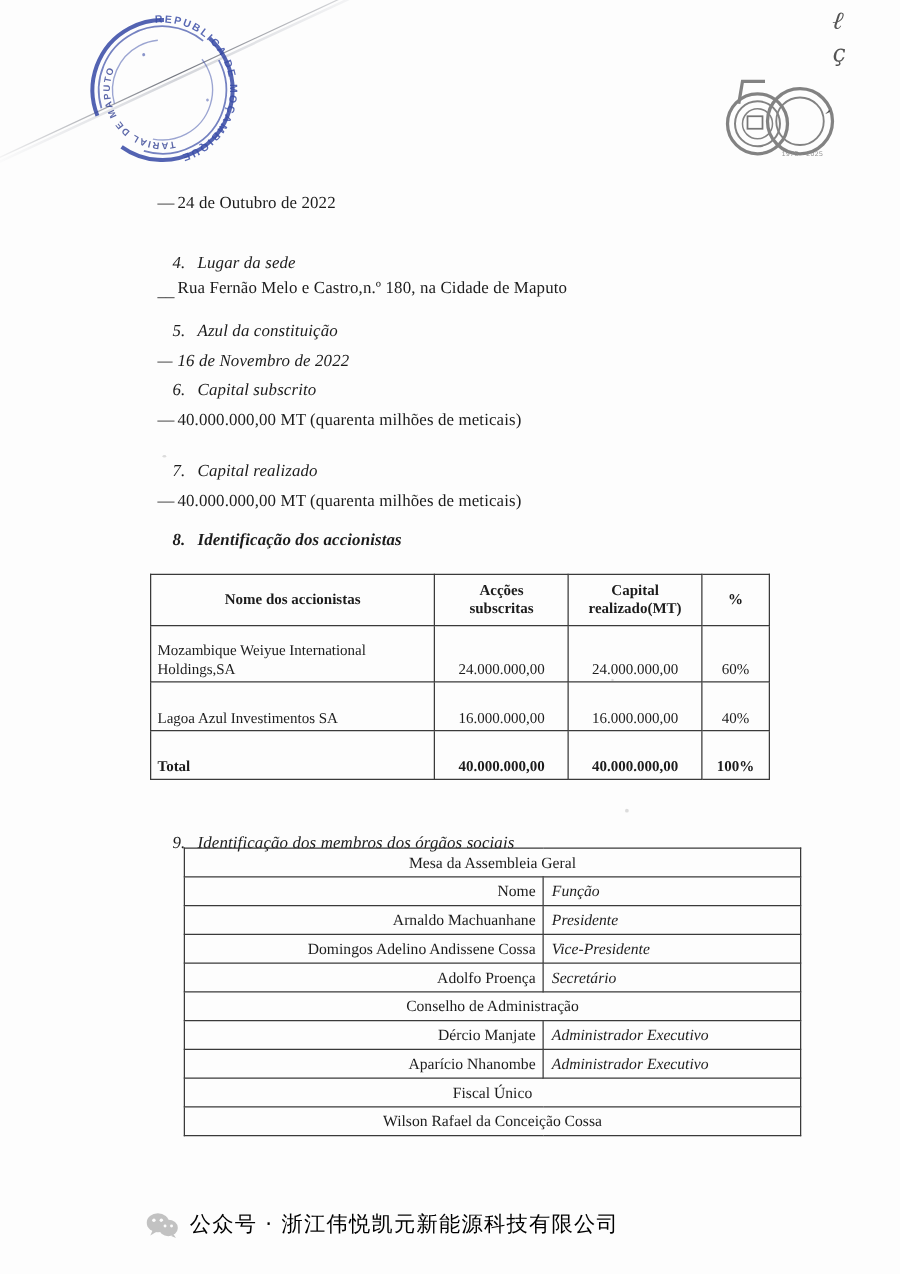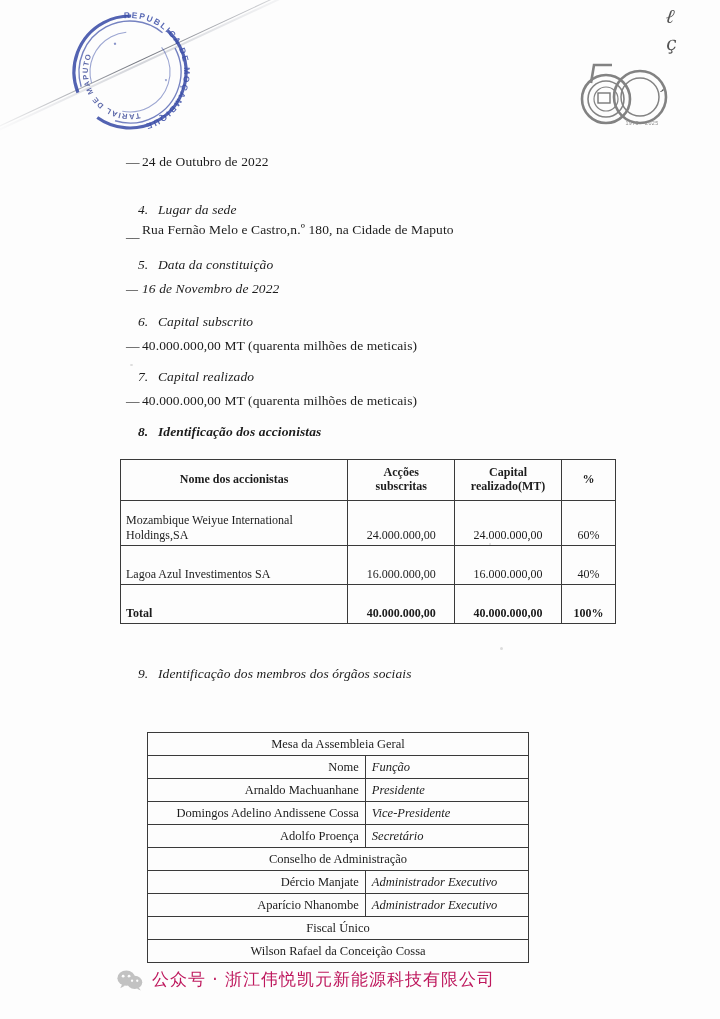--- a/index.html
+++ b/index.html
@@ -128,22 +128,22 @@
   .sh-cap  { width: 100px; text-align: center; }
   .sh-pct  { width: 46px;  text-align: center; }
   .sh-table tbody td { height: 34px; }
   .sh-table tbody tr.tall td { height: 40px; }
   .row-total td { font-weight: bold; }
 
   
   .gov-table {
     position: absolute;
     left: 147px;
-    top: 732px;
-    width: 382px;
+    top: 678px;
+    width: 494px;
     border-collapse: collapse;
     font-size: 12.5px;
   }
   .gov-table td {
     border: 1px solid #3a3a3a;
     padding: 2px 6px;
     height: 18px;
     vertical-align: middle;
   }
   .gov-section td {
@@ -155,21 +155,21 @@
   
   .footer {
     position: absolute;
     left: 0;
     top: 968px;
     width: 612px;
     display: flex;
     align-items: center;
     justify-content: center;
     gap: 9px;
-    color: #be185d;
+    color: #000000;
     font-family: "DejaVu Sans", sans-serif;
     font-size: 17px;
     letter-spacing: 1px;
   }
   .wechat-icon { width: 26px; height: 22px; flex: none; }
 
   
   .speck {
     position: absolute;
     background: #dcdcdc;
@@ -240,28 +240,28 @@
       <div class="entry-head">
         <span class="entry-num">4.</span><span>Lugar da sede</span>
       </div>
       <div class="entry-val" style="margin-top:4px; margin-left:-12px;">
         <span class="dash-low">__</span><span>Rua Fernão Melo e Castro,n.º 180, na Cidade de Maputo</span>
       </div>
     </div>
 
     <div class="entry" style="left:138px; top:257px;">
       <div class="entry-head">
-        <span class="entry-num">5.</span><span>Data da constituição</span>
+        <span class="entry-num">5.</span><span>Azul da constituição</span>
       </div>
       <div class="entry-val" style="margin-top:8px; margin-left:-12px;font-style:italic;">
         <span class="dash">—</span><span>16 de Novembro de 2022</span>
       </div>
     </div>
 
-    <div class="entry" style="left:138px; top:314px;">
+    <div class="entry" style="left:138px; top:304px;">
       <div class="entry-head">
         <span class="entry-num">6.</span><span>Capital subscrito</span>
       </div>
       <div class="entry-val" style="margin-top:8px; margin-left:-12px;">
         <span class="dash">—</span><span>40.000.000,00 MT (quarenta milhões de meticais)</span>
       </div>
     </div>
 
     <div class="entry" style="left:138px; top:369px;">
       <div class="entry-head">

